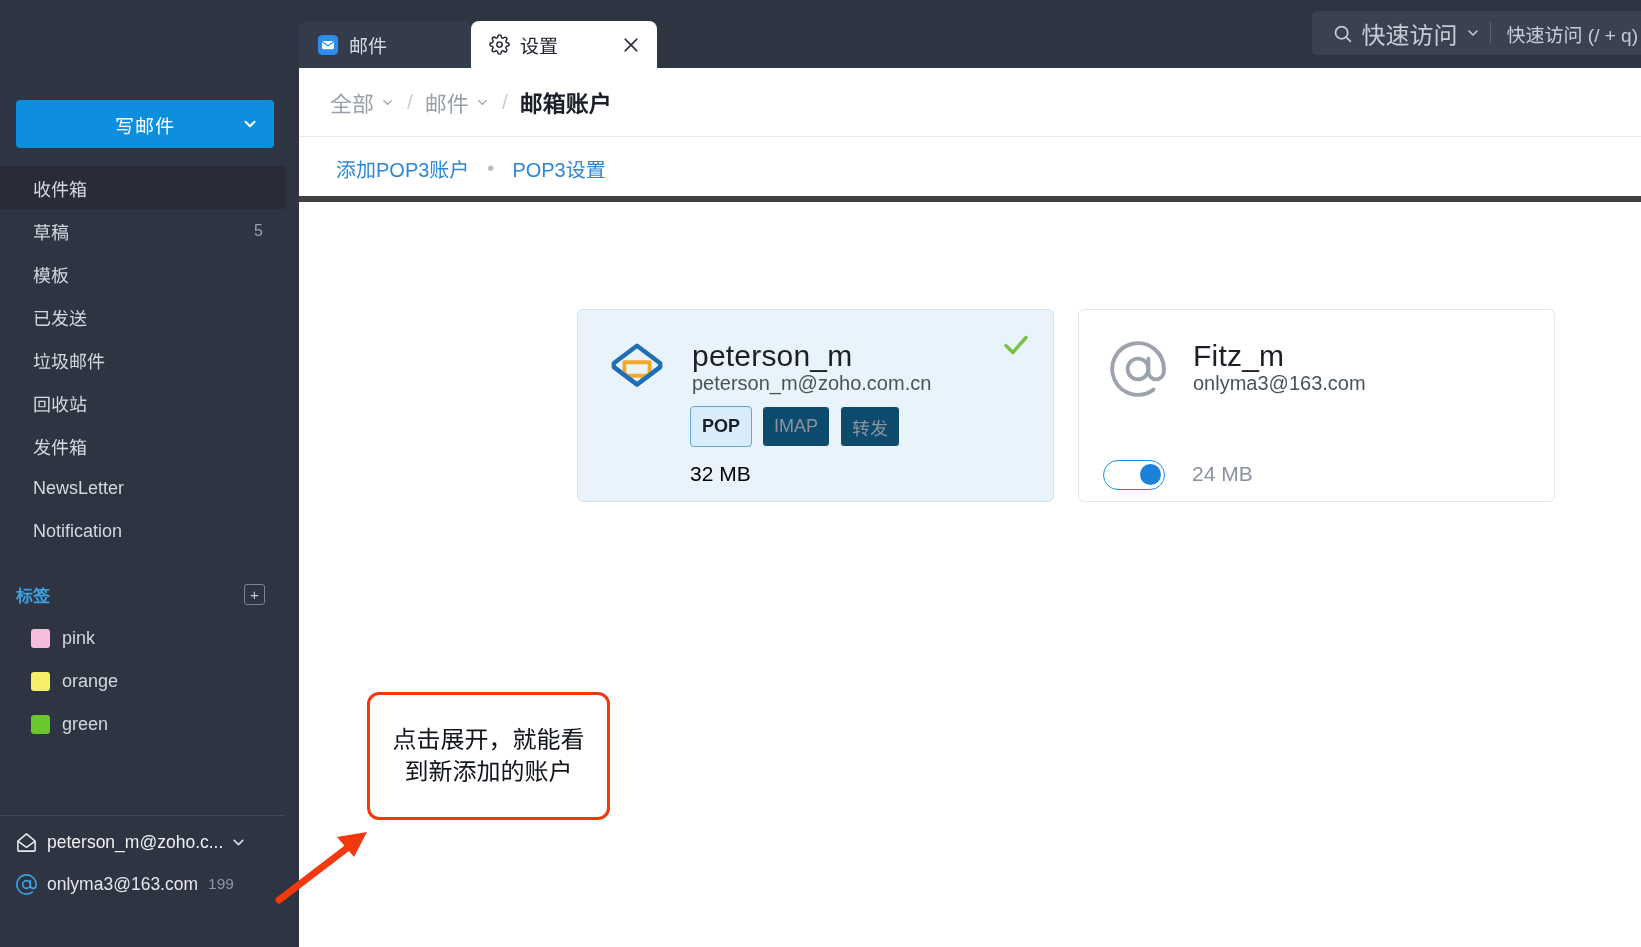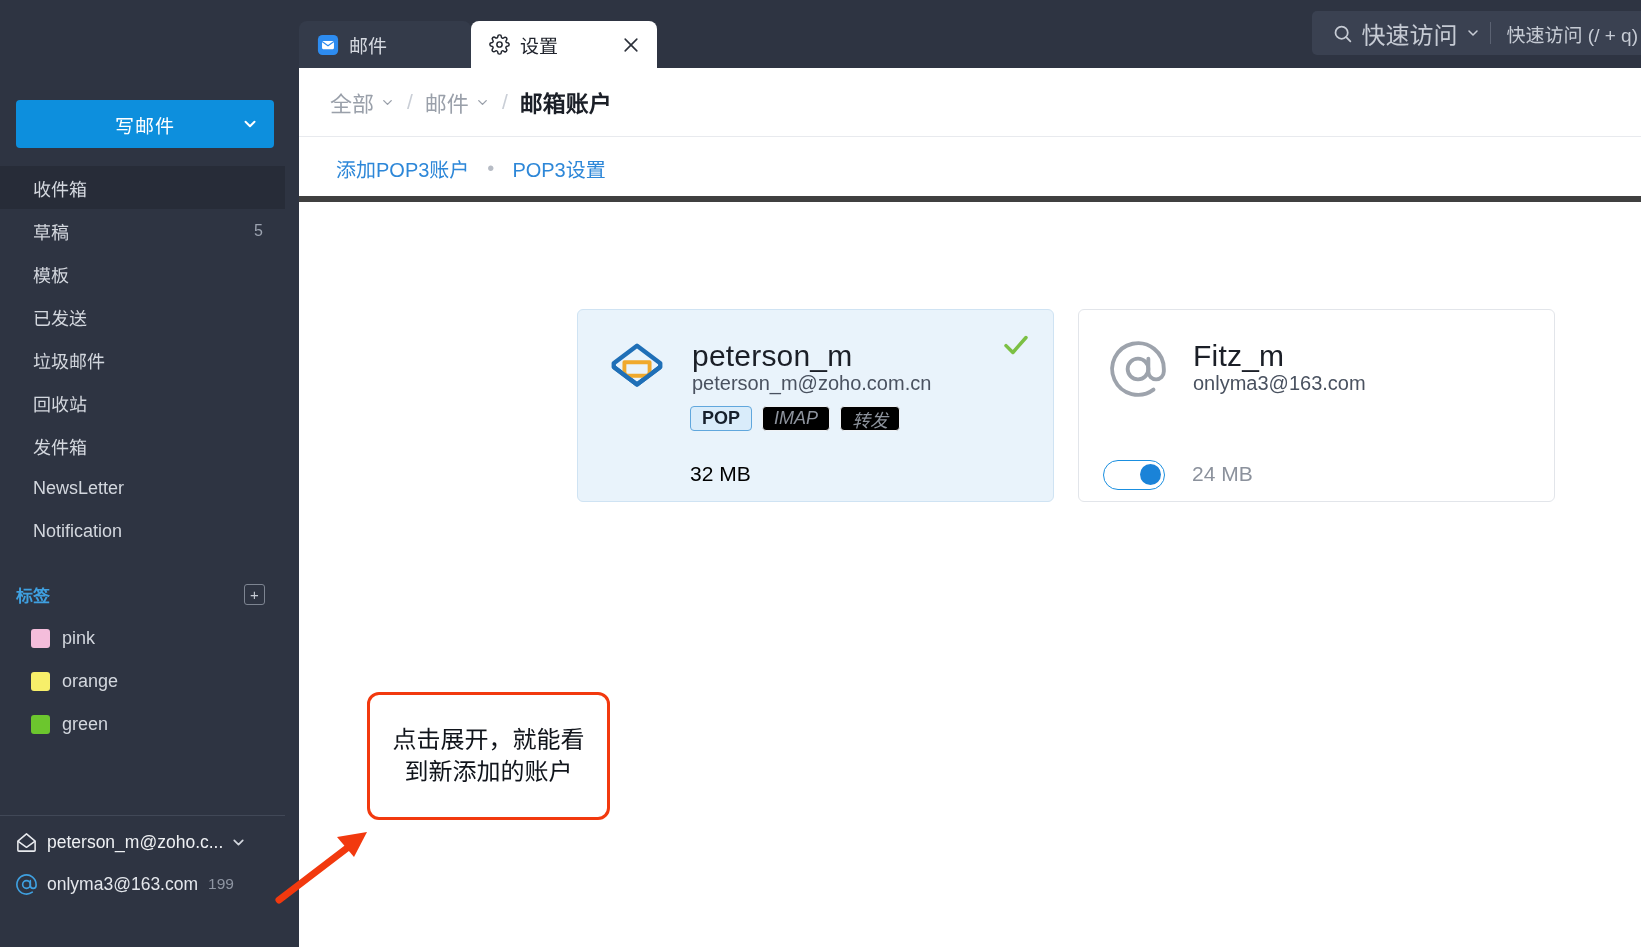--- a/index.html
+++ b/index.html
@@ -375,39 +375,38 @@
   }
 
   .proto-row {
     position: absolute;
     left: 112px; top: 96px;
     display: flex;
     align-items: center;
     gap: 10px;
   }
   .proto-chip {
-    height: 25px;
+    height: 41px;
     padding: 0 11px;
     border-radius: 4px;
     display: flex;
     align-items: center;
     font-size: 18px;
     cursor: pointer;
   }
   .proto-chip.active {
     background: #d9ecfa;
     border: 1px solid #60a7dd;
     color: #16202c;
     font-weight: bold;
   }
   .proto-chip.idle {
-    background: #000000;
+    background: #0c4a6e;
     border: 1px solid #eff1f4;
     color: #8d939d;
-    font-style: italic;
   }
 
   .card-size {
     position: absolute;
     left: 112px; top: 152px;
     font-size: 21px;
     color: #000000;
   }
   .card-size-alt {
     position: absolute;

